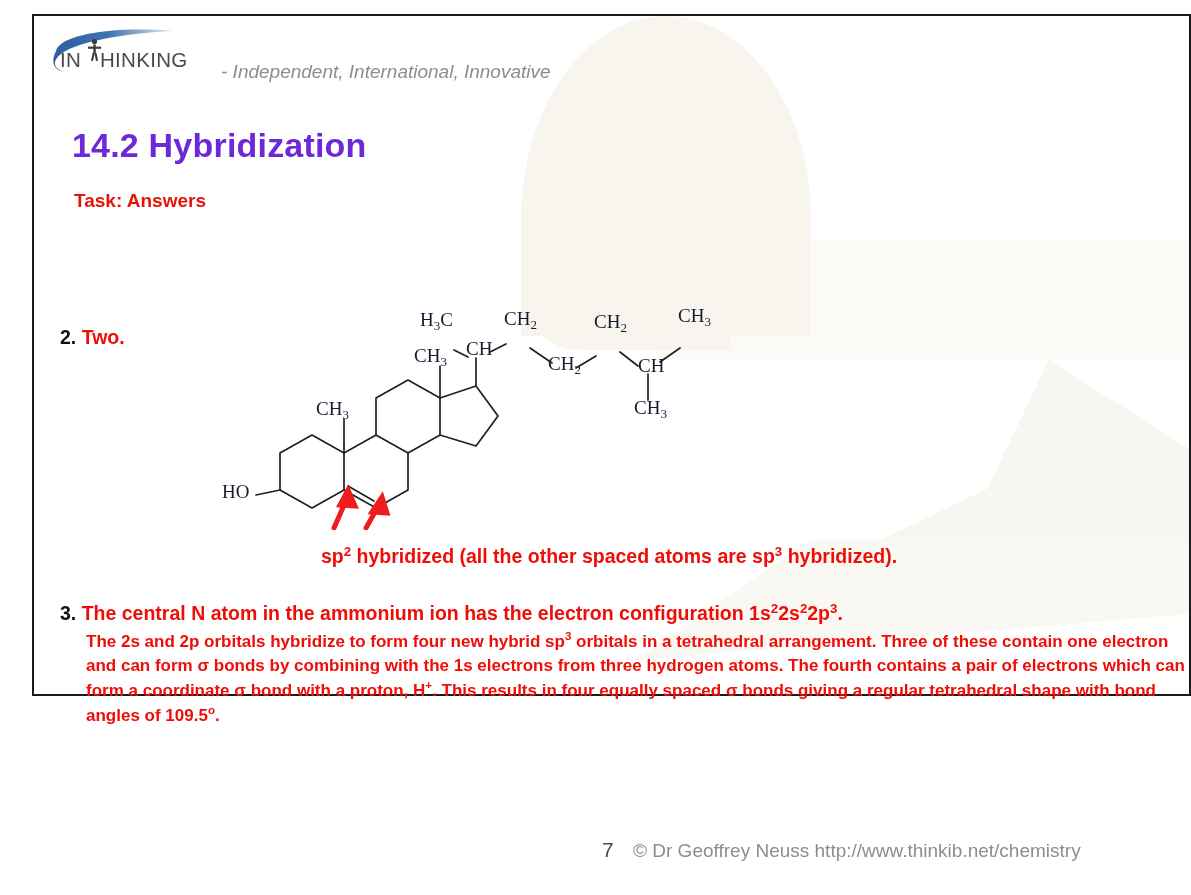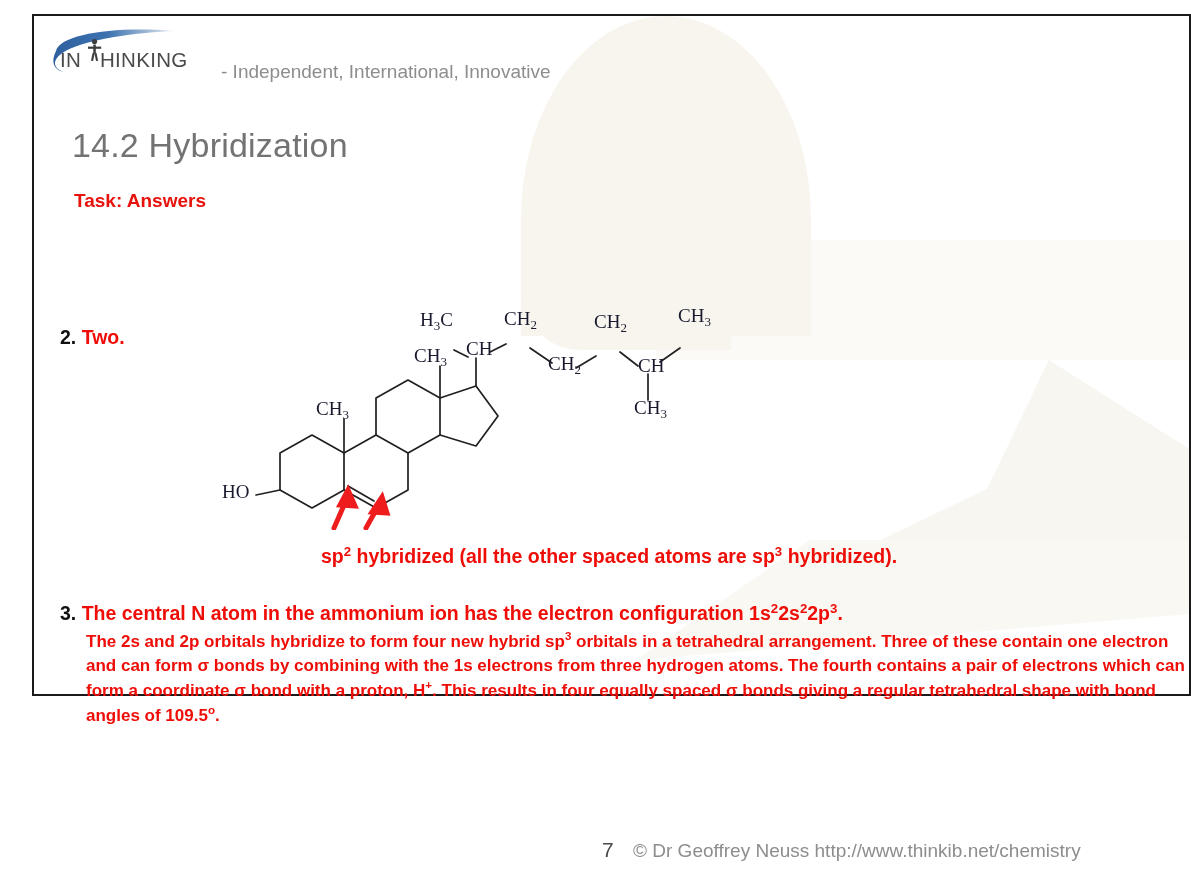--- a/index.html
+++ b/index.html
@@ -43,28 +43,28 @@
     left:640px;top:240px;width:560px;height:120px;
     background:#fbfaf6;
   }
 
   
   .logo-wrap{position:absolute;left:30px;top:28px;width:560px;height:52px;}
   .logo-svg{position:absolute;left:0;top:0;}
   .logo-tag{
     position:absolute;left:175px;top:44px;
     font-family:"Liberation Sans", sans-serif;
-    font-size:19px;color:#8d8d8d;white-space:nowrap;
+    font-size:19px;font-style:italic;color:#8d8d8d;white-space:nowrap;
     transform:translateY(-50%);
   }
 
   
   .title{
     position:absolute;left:56px;top:126px;
-    font-size:34px;font-weight:normal;color:#737373;letter-spacing:0.2px;
+    font-size:34px;font-weight:bold;color:#6d28d9;letter-spacing:0.2px;
   }
   .subtitle{
     position:absolute;left:58px;top:190px;
     font-size:19px;font-weight:bold;color:#e8120c;
   }
 
   
   .ans{position:absolute;font-size:19.5px;font-weight:bold;line-height:1.0;}
   .num{color:#111111;font-weight:bold;}
   .red{color:#ee0d07;}

